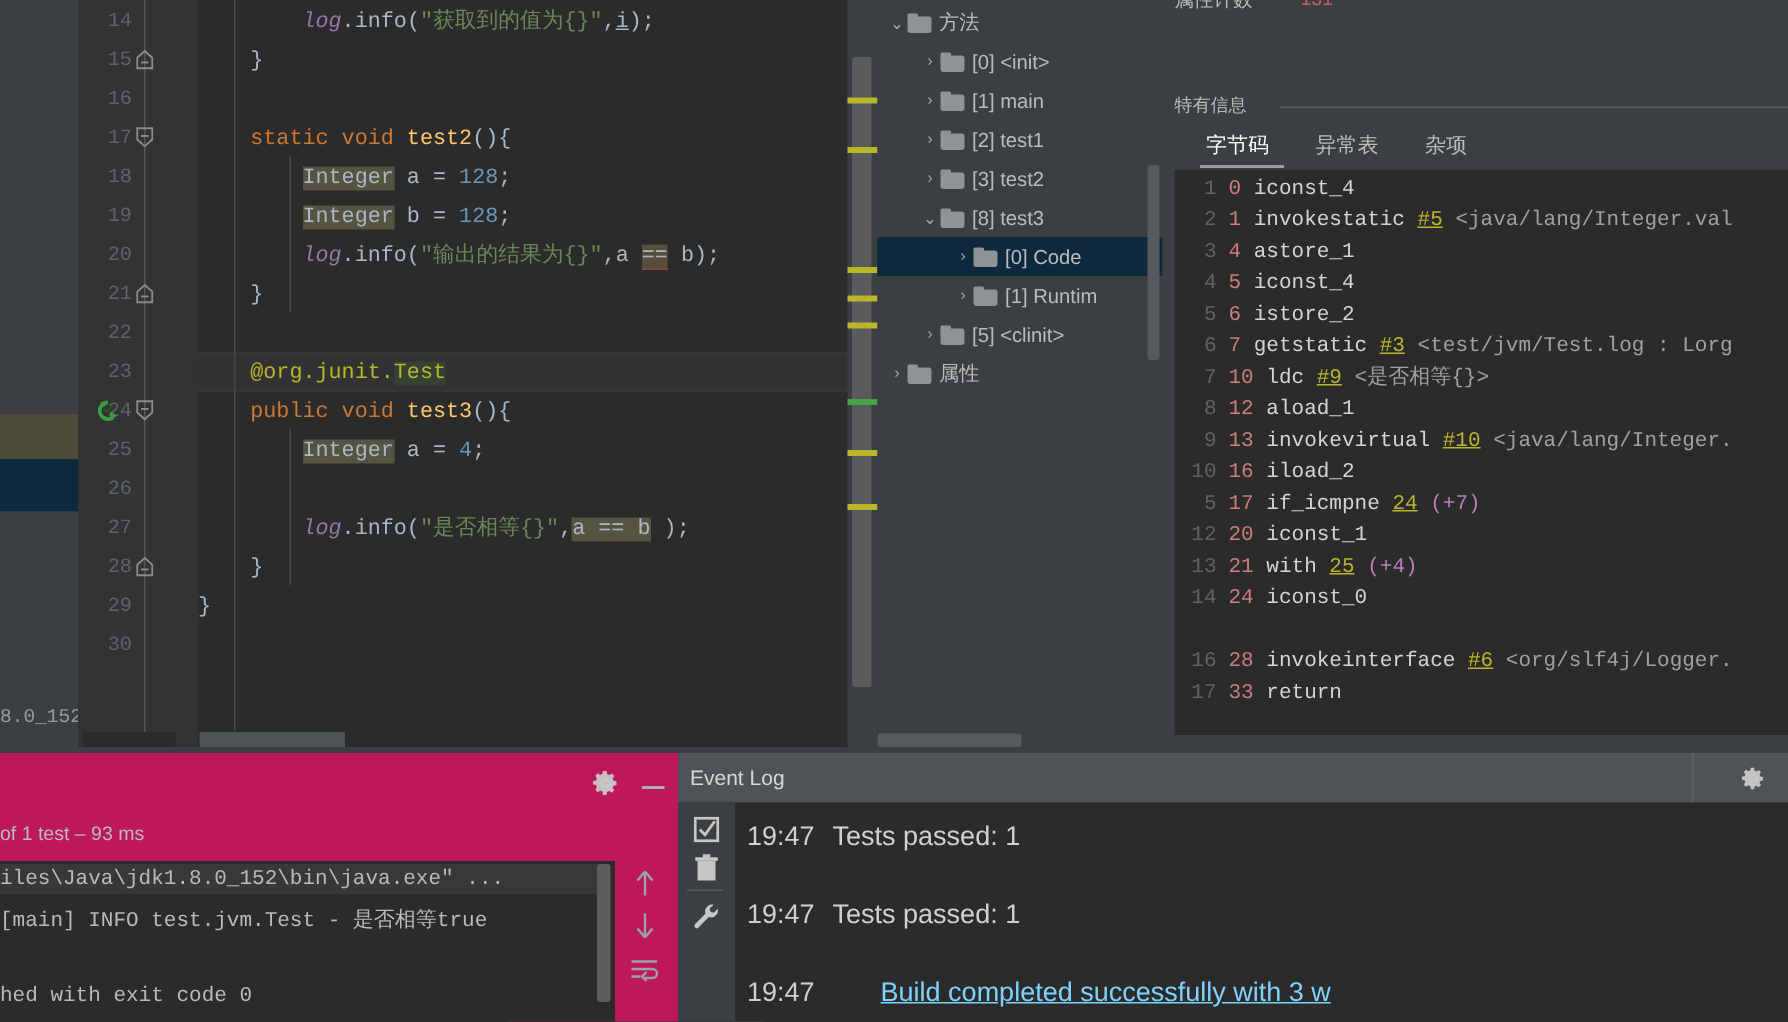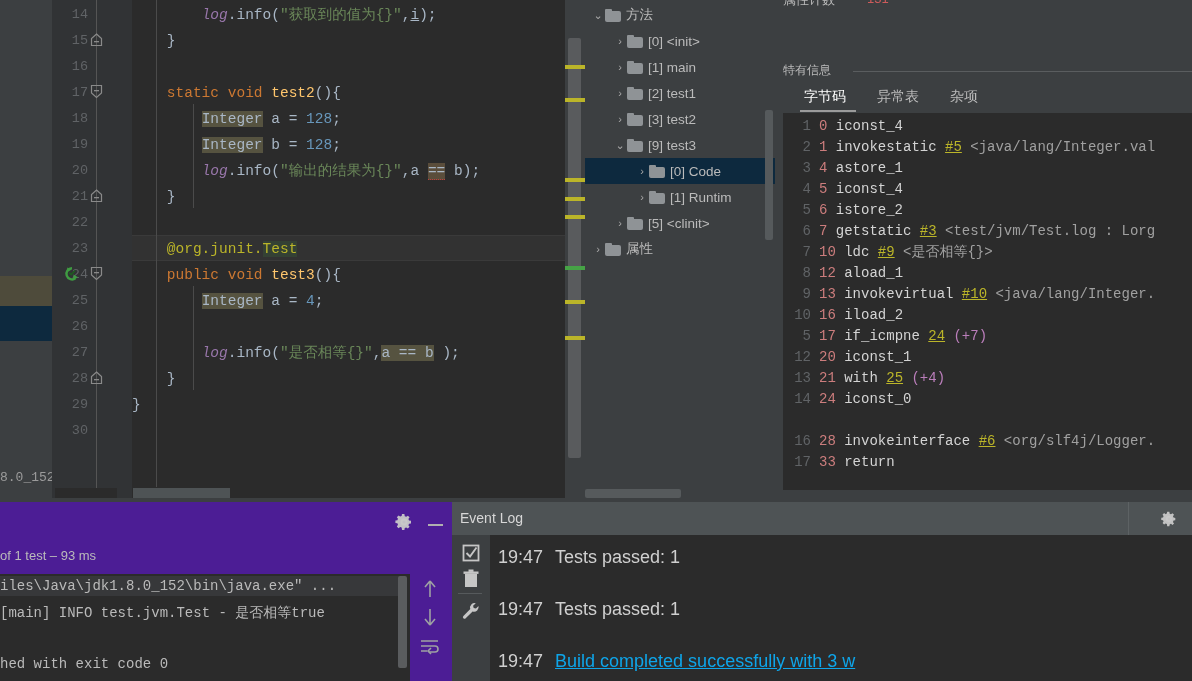--- a/index.html
+++ b/index.html
@@ -176,21 +176,21 @@
   .bdesc{ color: #a0a0a0; }
   .bjmp { color: #bb7ebb; }
 
   
   #bottom {
     position: absolute; left: 0; top: 498px;
     width: 1192px; height: 183px; background: #3c3f41;
   }
   #run-panel {
     position: absolute; left: 0; top: 4px;
-    width: 452px; height: 179px; background: #4c1d95;
+    width: 452px; height: 179px; background: #be185d;
   }
   #run-gear { position: absolute; left: 394px; top: 10px; }
   #run-minimize {
     position: absolute; left: 428px; top: 22px;
     width: 15px; height: 2px; background: #b0b0b0;
   }
   #run-status {
     position: absolute; left: 0; top: 46px;
     font-size: 13px; color: #bbbbbb; white-space: nowrap;
   }
@@ -237,21 +237,21 @@
   #el-sidebar {
     position: absolute; left: 0; top: 33px;
     width: 38px; height: 146px; background: #3c3f41;
   }
   #el-sb-rule { position: absolute; left: 6px; top: 58px; width: 24px; height: 1px; background: #565a5c; }
   .elrow {
     position: absolute; left: 46px;
     font-size: 18px; color: #d0d0d0; white-space: nowrap;
   }
   .eltime { color: #d0d0d0; margin-right: 12px; }
-  .ellink { color: #0ea5e9; text-decoration: underline; }
+  .ellink { color: #7dd3fc; text-decoration: underline; margin-left: 32px; }
 
   
   #tabstrip-frag {
     position: absolute; left: 0; top: 498px;
     width: 1192px; height: 5px; background: #3c3f41;
   }
   #tabstrip-sel { position: absolute; left: 55px; top: 488px; width: 62px; height: 11px; background: #2b2b2b; }
   #tabstrip-b { position: absolute; left: 133px; top: 488px; width: 97px; height: 11px; background: #4e5355; }
 </style>
 </head>
@@ -373,21 +373,21 @@
         <span>[2] test1</span>
       </div>
       <div class="trow" style="top: 106px; padding-left: 28px;">
         <span class="arrow">›</span>
         <span class="folder"></span>
         <span>[3] test2</span>
       </div>
       <div class="trow" style="top: 132px; padding-left: 28px;">
         <span class="arrow">⌄</span>
         <span class="folder"></span>
-        <span>[9] test3</span>
+        <span>[8] test3</span>
       </div>
       <div class="trow sel" style="top: 158px; padding-left: 50px;">
         <span class="arrow">›</span>
         <span class="folder"></span>
         <span>[0] Code</span>
       </div>
       <div class="trow" style="top: 184px; padding-left: 50px;">
         <span class="arrow">›</span>
         <span class="folder"></span>
         <span>[1] Runtim</span>

